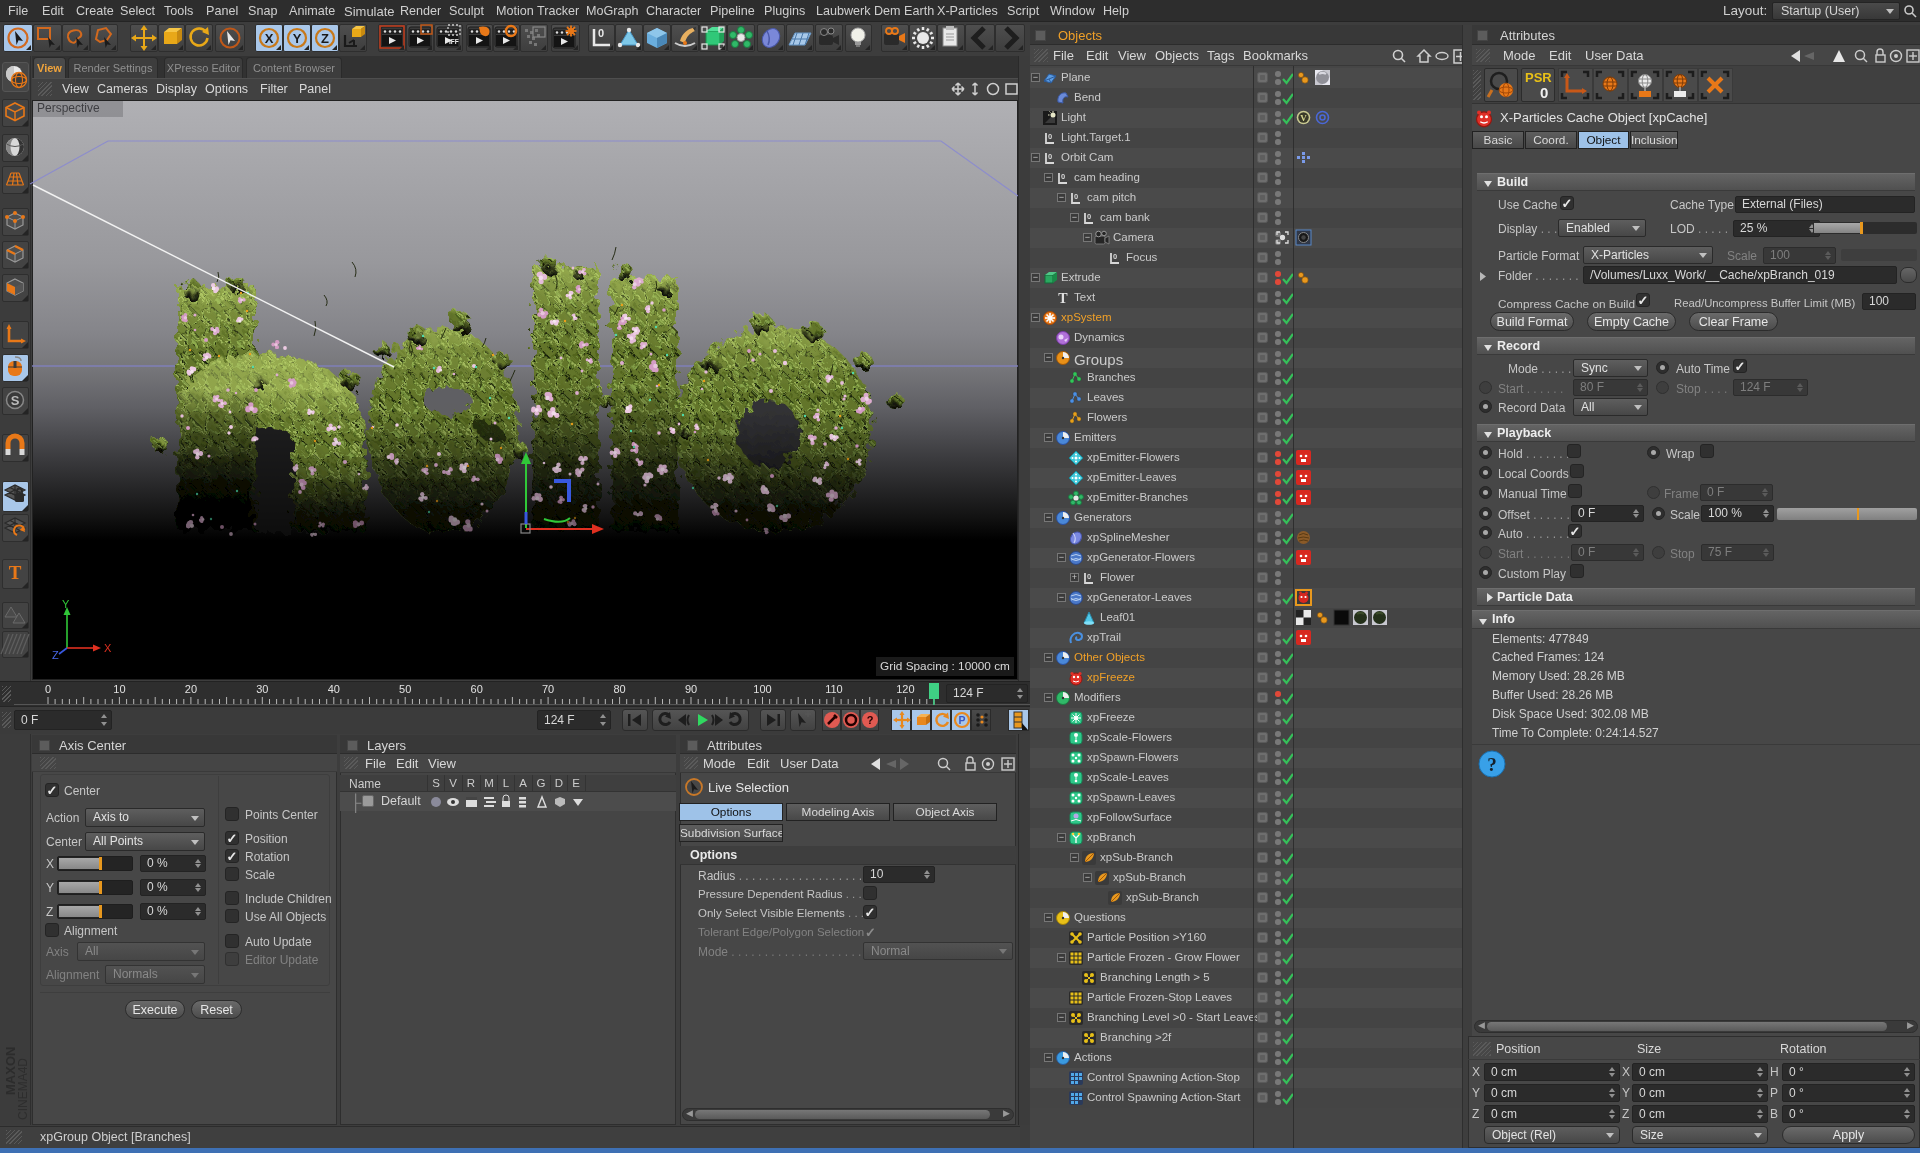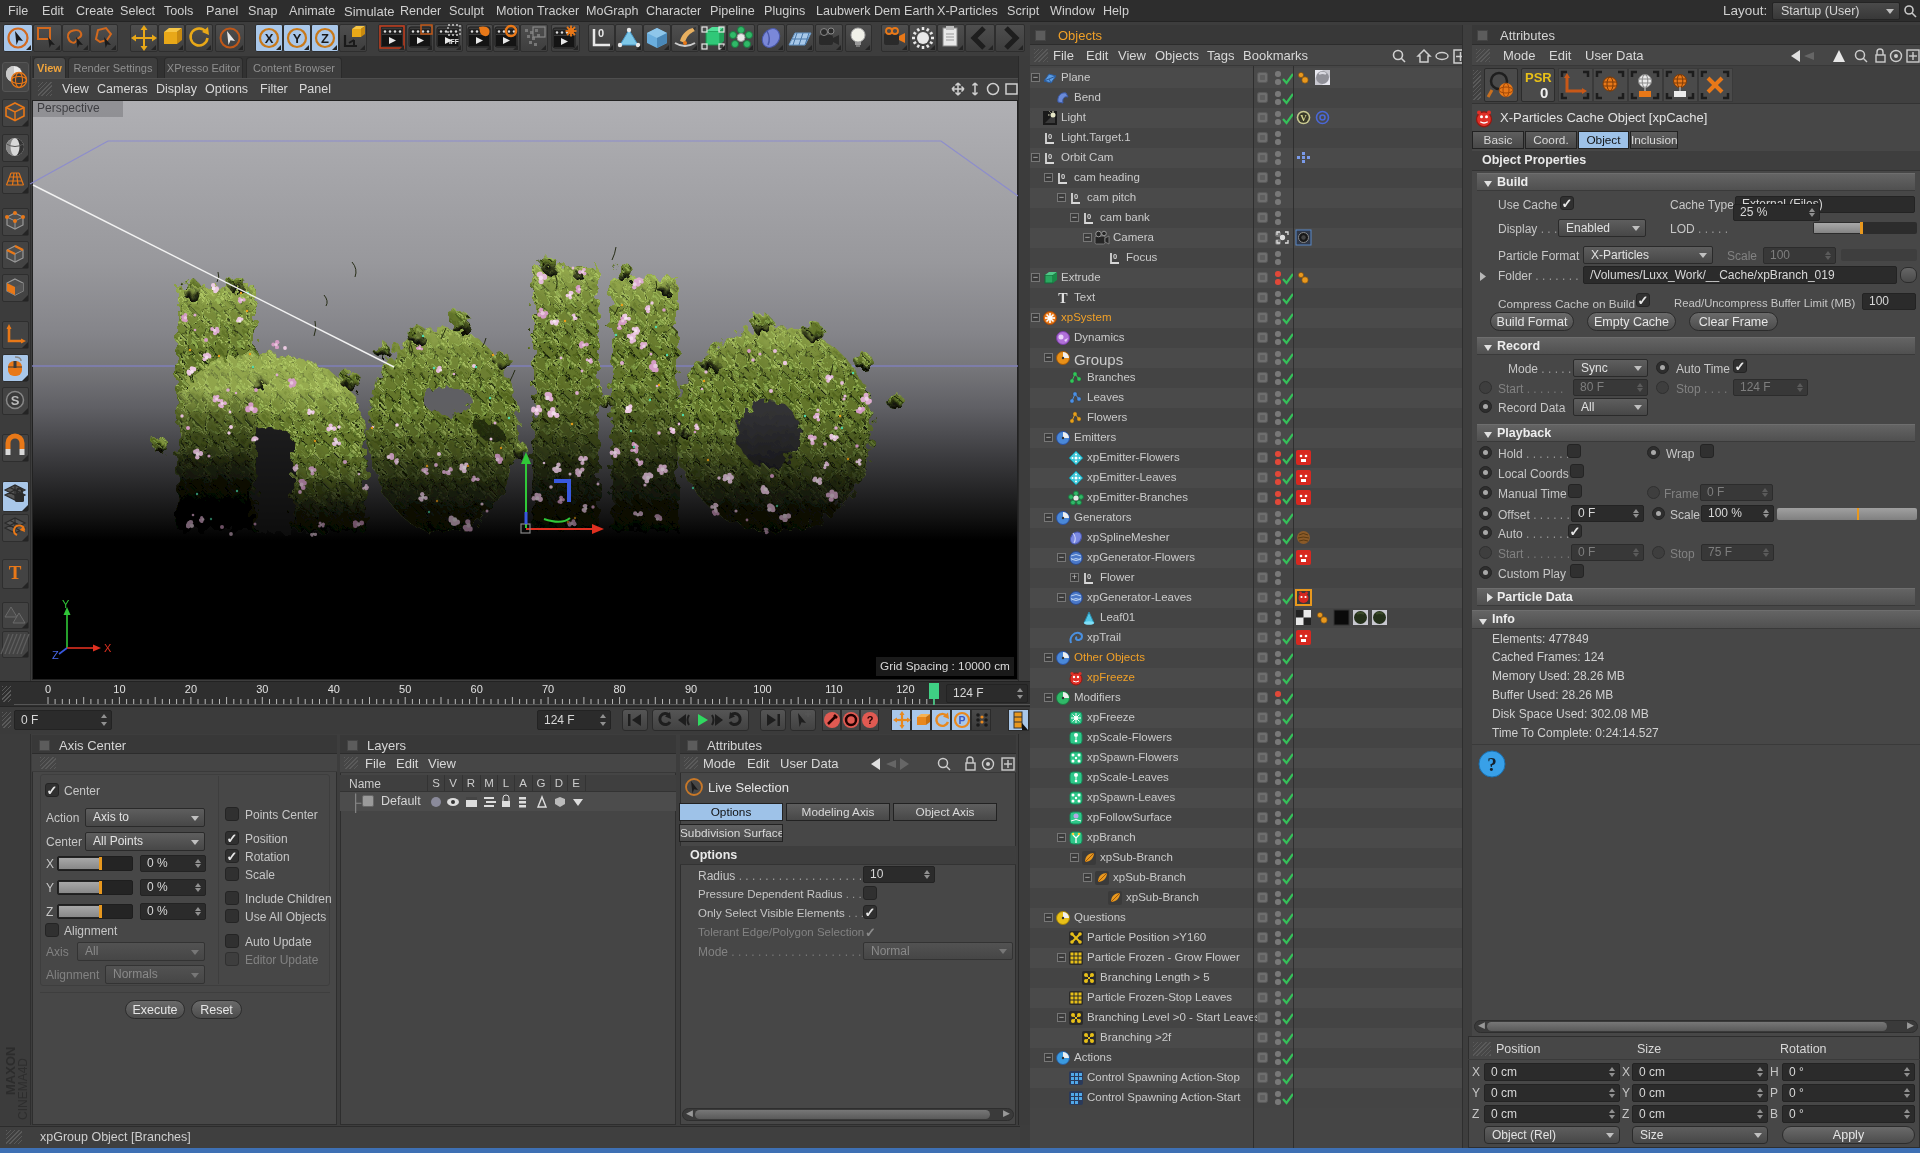--- a/index.html
+++ b/index.html
@@ -3258,32 +3258,31 @@
         <circle cx="6" cy="7" r="1.2" fill="#fff"></circle>
         <circle cx="10" cy="7" r="1.2" fill="#fff"></circle>
         <path d="M5 11 Q8 13 11 11" stroke="#fff" stroke-width="1" fill="none"></path>
       </svg>
     </div>
     <span class="abs" style="left:1500px;top:110px;font-size:13px;color:#e2e2e2">X-Particles Cache Object [xpCache]</span>
     <div class="abs" style="left:1472px;top:131px;width:52px;height:18px;background:linear-gradient(#5e5e5e,#484848);border:1px solid #222;color:#dadada;font-size:11.8px;text-align:center;line-height:17px;white-space:nowrap;overflow:hidden">Basic</div>
     <div class="abs" style="left:1525px;top:131px;width:52px;height:18px;background:linear-gradient(#5e5e5e,#484848);border:1px solid #222;color:#dadada;font-size:11.8px;text-align:center;line-height:17px;white-space:nowrap;overflow:hidden">Coord.</div>
     <div class="abs" style="left:1578px;top:131px;width:51px;height:18px;background:#9ec2e8;border:1px solid #222;color:#111;font-size:11.8px;text-align:center;line-height:17px;white-space:nowrap;overflow:hidden">Object</div>
     <div class="abs" style="left:1630px;top:131px;width:48px;height:18px;background:linear-gradient(#5e5e5e,#484848);border:1px solid #222;color:#dadada;font-size:11.8px;text-align:center;line-height:17px;white-space:nowrap;overflow:hidden">Inclusion</div>
-    <div class="hdrstrip" style="left:1472px;top:151px;width:448px;height:20px"><span style="margin-left:10px">Object Properties</span></div>
     <div class="strip" style="left:1477px;top:173px;width:438px;height:18px"><span style="margin-left:20px;font-weight:bold">Build</span><svg width="10" height="10" style="left:7px;top:5px">
         <path d="M0 2 L8 2 L4 8Z" fill="#e0e0e0"></path>
       </svg></div>
     <span class="lbl" style="left:1498px;top:198px">Use Cache</span>
     <div class="chk" style="left:1560px;top:196px">✓</div>
     <span class="lbl" style="left:1670px;top:198px">Cache Type</span>
     <div class="field" style="left:1735px;top:196px;width:180px;height:17px">External (Files)</div>
     <span class="lbl" style="left:1498px;top:222px">Display <span style="color:#999">. . .</span></span>
     <div class="drop" style="left:1558px;top:219px;width:88px;height:18px">Enabled<span class="darr"></span></div>
     <span class="lbl" style="left:1670px;top:222px">LOD <span style="color:#999">. . . . .</span></span>
-    <div class="field" style="left:1733px;top:204px;width:87px;height:17px">25 %<span class="spin"></span></div>
+    <div class="field" style="left:1733px;top:220px;width:87px;height:17px">25 %<span class="spin"></span></div>
     <div class="abs" style="left:1813px;top:222px;width:104px;height:12px;background:#2c2c2c;border-radius:2px">
       <div class="abs" style="left:1px;top:1px;width:46px;height:10px;background:linear-gradient(#a8a8a8,#848484)"></div>
       <div class="abs" style="left:47px;top:0;width:3px;height:12px;background:#e8981e"></div>
     </div>
     <span class="lbl" style="left:1498px;top:249px">Particle Format</span>
     <div class="drop" style="left:1583px;top:246px;width:130px;height:18px">X-Particles<span class="darr"></span></div>
     <span class="lbldis" style="left:1727px;top:249px">Scale</span>
     <div class="fielddis" style="left:1763px;top:247px;width:73px;height:17px">100<span class="spin" style="opacity:0.4"></span></div>
     <div class="abs" style="left:1841px;top:249px;width:76px;height:12px;background:#3e3e3e;border-radius:2px"></div>
     <svg width="10" height="10" style="left:1478px;top:272px">

